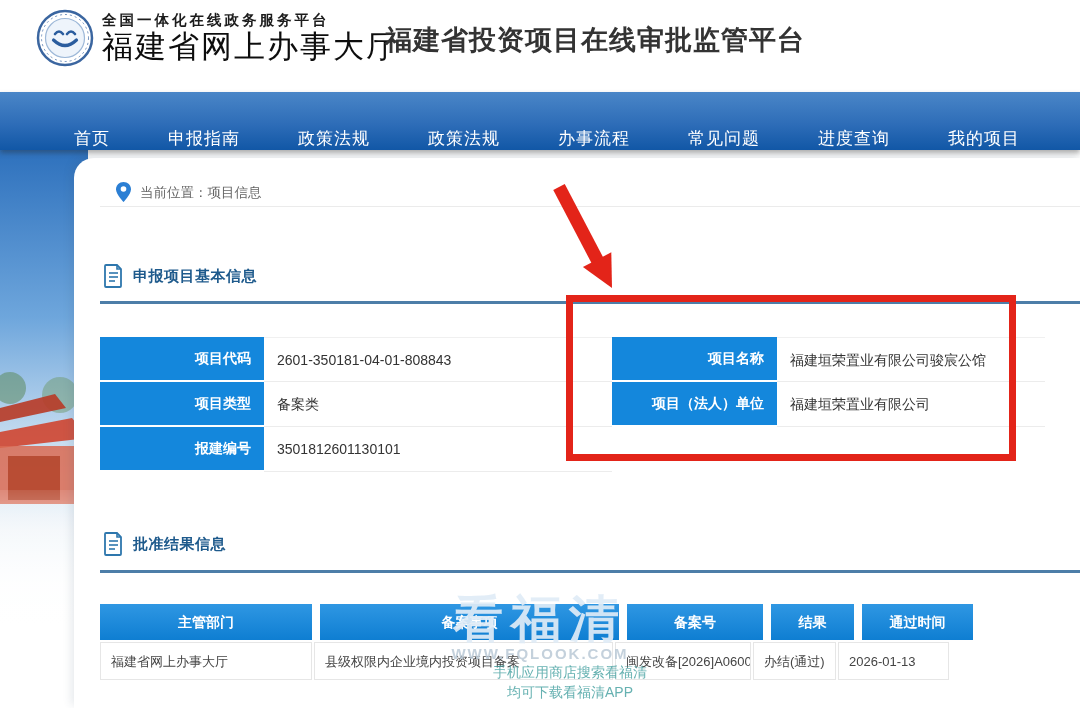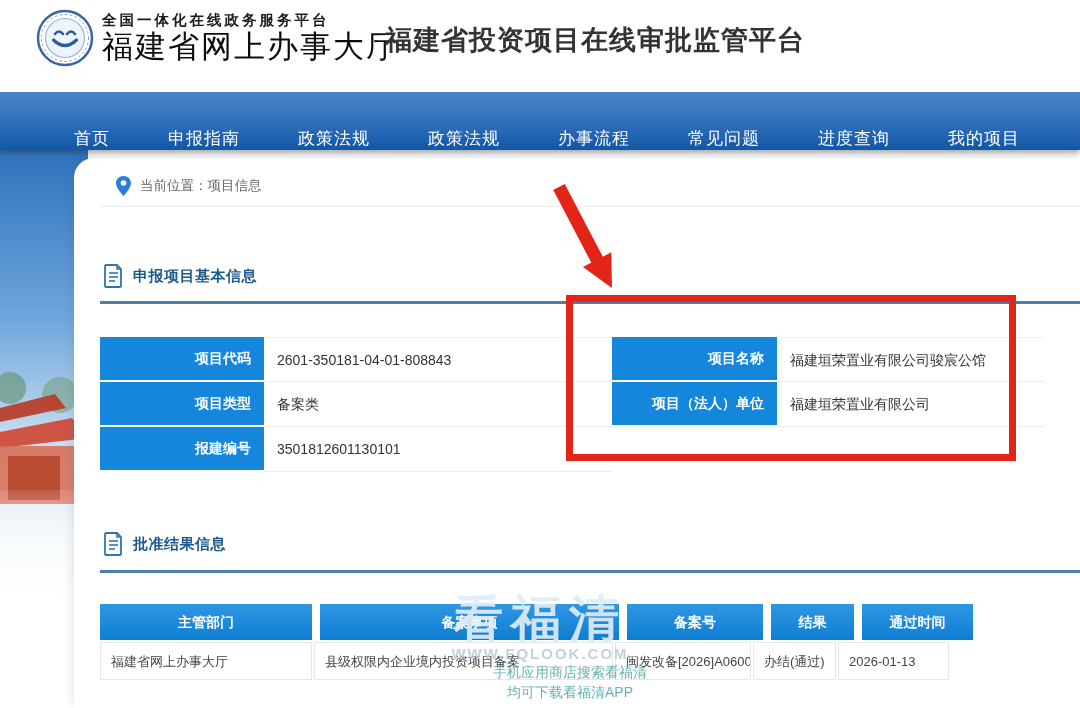--- a/index.html
+++ b/index.html
@@ -23,21 +23,21 @@
          display:flex; align-items:flex-end; gap:58px; padding-left:74px;
          box-shadow:0 3px 5px rgba(40,40,40,.38); z-index:5; }
   .nav-item { color:#fff; font-size:17px; letter-spacing:1px; cursor:pointer; white-space:nowrap; }
   
   .bg-art { position:absolute; left:0; top:150px; width:88px; height:558px;
             background:linear-gradient(180deg,#2e71bd 0%,#6ea6dc 30%,#c7ddf0 52%,#eef4f9 68%,#ffffff 85%); }
   .panel { position:absolute; left:74px; top:158px; width:1006px; height:550px;
            background:#fff; border-radius:20px 0 0 0; box-shadow:-3px -3px 8px rgba(60,80,110,.12); }
   
   .breadcrumb { position:absolute; left:116px; top:170px; height:32px;
-                display:flex; align-items:center; gap:9px; z-index:6; }
+                display:flex; align-items:flex-end; gap:9px; z-index:6; }
   .breadcrumb-text { font-size:13.5px; color:#666; }
   .sep-line { position:absolute; left:100px; top:206px; width:980px; height:1px; background:#ebebeb; z-index:6; }
   
   .sec-head { position:absolute; display:flex; align-items:center; gap:10px; z-index:6; }
   .sec-title { font-size:15px; font-weight:700; color:#1e5a8c; letter-spacing:0.5px; }
   .sec-underline { position:absolute; width:980px; height:3px; background:#4d7ea8; z-index:6; }
   
   .info-table { position:absolute; left:100px; top:337px; width:945px;
                 display:grid; grid-template-columns:164px 348px 165px 268px;
                 grid-auto-rows:45px; z-index:6; }

